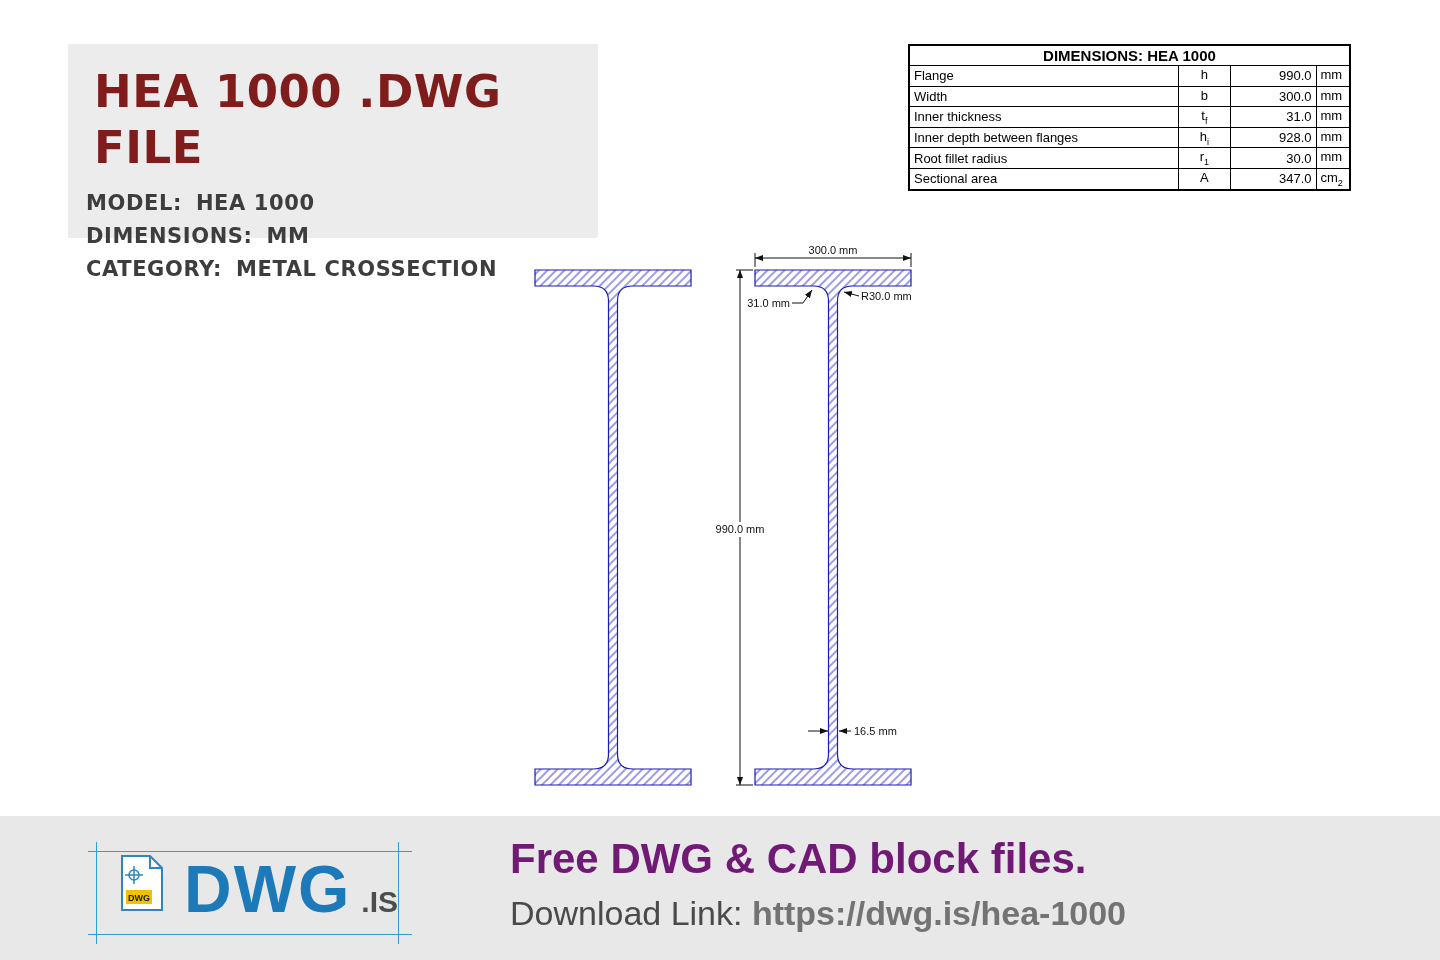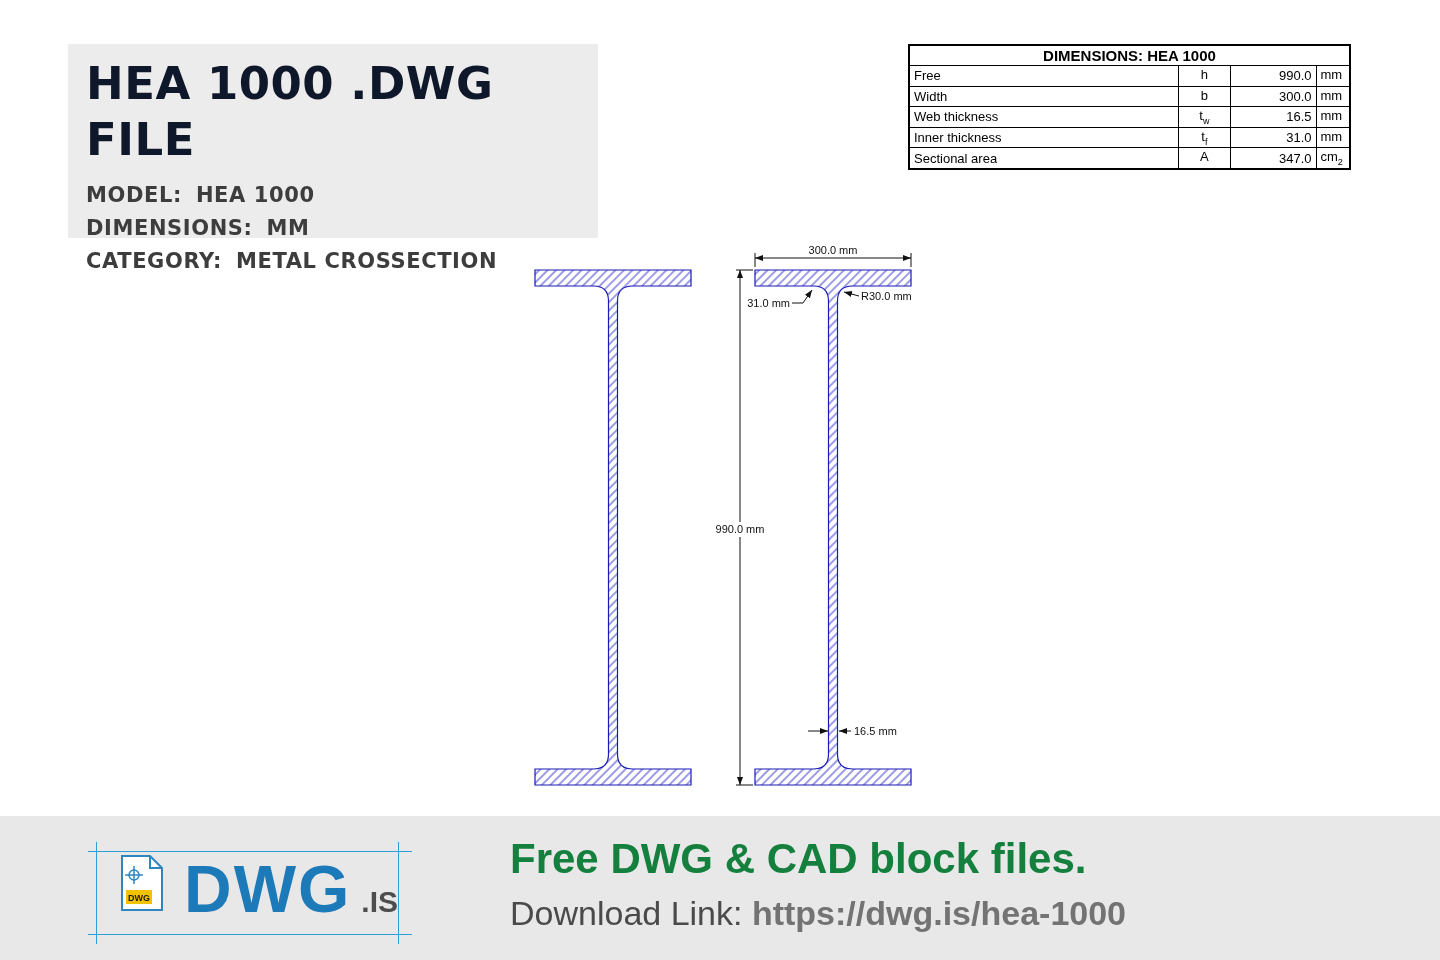--- a/index.html
+++ b/index.html
@@ -8,22 +8,22 @@
     width:1440px; height:960px; position:relative; overflow:hidden;
     background:#ffffff; font-family:"Liberation Sans", sans-serif;
   }
 
   
   .title-panel {
     position:absolute; left:68px; top:44px; width:530px; height:194px;
     background:#ececec; padding:12px 0 0 18px;
   }
   .page-title {
-    margin:0; font-family:"DejaVu Sans","Liberation Sans",sans-serif;
-    font-size:45px; font-weight:800; color:#0f172a; letter-spacing:0.5px;
+    margin:8px; font-family:"DejaVu Sans","Liberation Sans",sans-serif;
+    font-size:45px; font-weight:800; color:#7f1d1d; letter-spacing:0.5px;
     line-height:1.25;
   }
   .meta { margin-top:10px; }
   .meta-line {
     font-size:21px; font-weight:700; color:#3d3d3d; letter-spacing:0.6px;
     line-height:33px; font-family:"DejaVu Sans","Liberation Sans",sans-serif;
   }
   .meta-label { margin-right:14px; }
 
   
@@ -52,21 +52,21 @@
   .cad-line.h { height:1px; }
   .cad-line.v { width:1px; }
   .logo-icon { position:absolute; left:116px; top:38px; width:52px; height:58px; }
   .logo-text { position:absolute; left:184px; top:40px; display:flex; align-items:baseline; }
   .logo-dwg {
     font-size:66px; font-weight:bold; color:#1d7ab8; letter-spacing:2px; line-height:1;
   }
   .logo-is { font-size:30px; font-weight:bold; color:#4d4d4d; margin-left:10px; }
   .headline {
     position:absolute; left:510px; top:20px;
-    font-size:42px; font-weight:600; color:#15803d; line-height:46px;
+    font-size:42px; font-weight:600; color:#701a75; line-height:46px;
   }
   .download {
     position:absolute; left:510px; top:76px;
     font-size:34px; font-weight:400; color:#4a4a4a; line-height:42px;
   }
   .download .url { font-weight:bold; color:#737373; }
 </style>
 </head>
 <body>
 
@@ -85,41 +85,47 @@
   </div>
 </div>
 
 <div class="spec-table-wrap">
   <table class="spec">
     <tbody>
         <tr>
       <td colspan="4" class="t">DIMENSIONS: HEA 1000</td>
     </tr>
     <tr>
-      <td class="n">Free</td>
+      <td class="n">Flange</td>
       <td class="s"><span>h</span><sub></sub></td>
       <td class="v">990.0</td>
       <td class="u"><span>mm</span><sub></sub></td>
     </tr>
     <tr>
       <td class="n">Width</td>
       <td class="s"><span>b</span><sub></sub></td>
       <td class="v">300.0</td>
       <td class="u"><span>mm</span><sub></sub></td>
     </tr>
     <tr>
-      <td class="n">Web thickness</td>
-      <td class="s"><span>t</span><sub>w</sub></td>
-      <td class="v">16.5</td>
-      <td class="u"><span>mm</span><sub></sub></td>
-    </tr>
-    <tr>
       <td class="n">Inner thickness</td>
       <td class="s"><span>t</span><sub>f</sub></td>
       <td class="v">31.0</td>
+      <td class="u"><span>mm</span><sub></sub></td>
+    </tr>
+    <tr>
+      <td class="n">Inner depth between flanges</td>
+      <td class="s"><span>h</span><sub>i</sub></td>
+      <td class="v">928.0</td>
+      <td class="u"><span>mm</span><sub></sub></td>
+    </tr>
+    <tr>
+      <td class="n">Root fillet radius</td>
+      <td class="s"><span>r</span><sub>1</sub></td>
+      <td class="v">30.0</td>
       <td class="u"><span>mm</span><sub></sub></td>
     </tr>
     <tr>
       <td class="n">Sectional area</td>
       <td class="s"><span>A</span><sub></sub></td>
       <td class="v">347.0</td>
       <td class="u"><span>cm</span><sub>2</sub></td>
     </tr>
   </tbody>
     </table>

